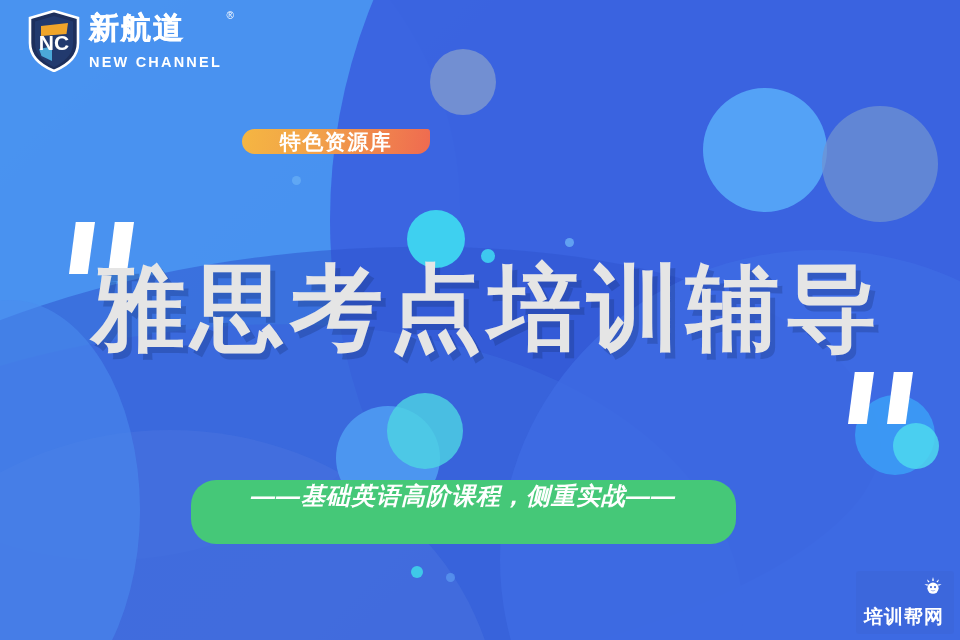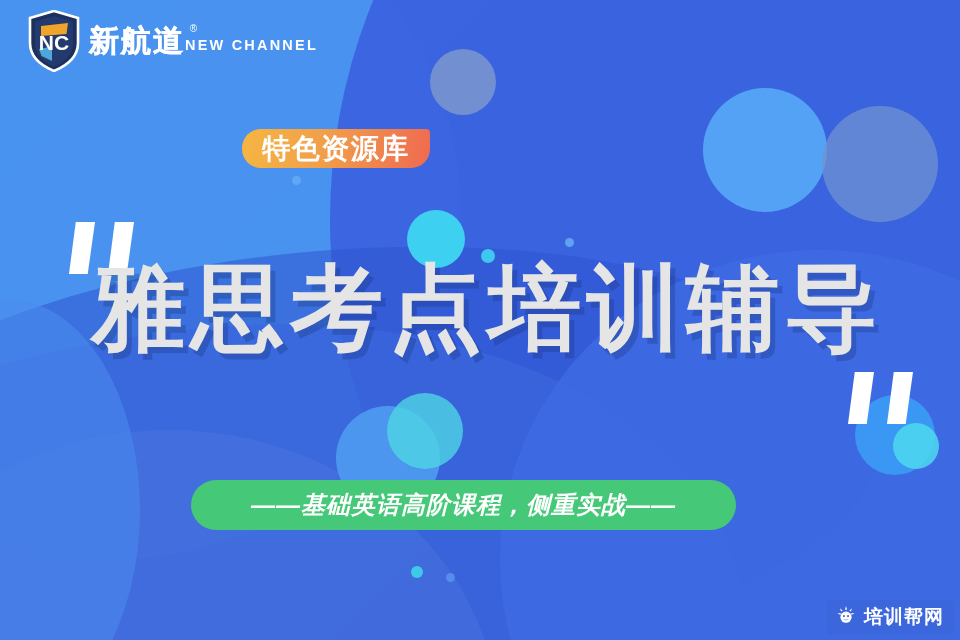--- a/index.html
+++ b/index.html
@@ -76,43 +76,43 @@
   .c-dot-b3     {left:292px;top:176px; width:9px;  height:9px;  background:#6fb6f7;opacity:.6;}
 
   
   .logo{
     position:absolute;left:28px;top:10px;
     display:flex;align-items:center;gap:9px;
   }
   .shield-wrap{position:relative;width:52px;height:62px;}
   .shield-wrap svg{display:block;}
 
-  .logo-text{display:flex;flex-direction:row;line-height:1;}
+  .logo-text{display:flex;flex-direction:column;line-height:1;}
   .logo-cn{
     position:relative;
     color:#ffffff;font-size:30px;font-weight:700;letter-spacing:2px;
     font-family:"Liberation Sans","DejaVu Sans",sans-serif;
     -webkit-text-stroke:0.6px #ffffff;
   }
   .logo-reg{
     position:absolute;top:-2px;right:-12px;
     font-size:10px;font-weight:400;letter-spacing:0;
     -webkit-text-stroke:0;
   }
   .logo-en{
     margin-top:12px;
     color:#ffffff;font-size:14.5px;font-weight:700;letter-spacing:2.2px;
     font-family:"Liberation Sans","DejaVu Sans",sans-serif;
   }
 
   
   .tags{position:absolute;left:242px;top:129px;display:flex;align-items:stretch;}
   .tag{
-    height:39px;display:flex;align-items:center;justify-content:center;
-    color:#ffffff;font-size:28px;font-weight:700;letter-spacing:1.5px;
+    height:25px;display:flex;align-items:center;justify-content:center;
+    color:#ffffff;font-size:21px;font-weight:700;letter-spacing:1.5px;
     font-family:Liberation Mono, monospace;
     white-space:nowrap;
   }
   .tag-orange{
     width:188px;
     background:linear-gradient(100deg,#f5b642 0%,#f1a04a 42%,#ef6a50 100%);
     border-radius:19px 19px 19px 19px;
     border-top-right-radius:4px;
   }
   .tag-green{
@@ -138,37 +138,38 @@
     font-size:93px;font-weight:700;letter-spacing:6px;
     line-height:1;
     white-space:nowrap;
     font-family:"Liberation Sans","DejaVu Sans",sans-serif;
     text-shadow:5px 6px 0 rgba(20,45,110,.28);
   }
 
   
   .subtitle{
     position:absolute;left:191px;top:480px;
-    width:545px;height:50px;
+    width:545px;height:64px;
     background:#45c878;border-radius:25px;
-    display:flex;align-items:center;justify-content:center;
+    display:flex;justify-content:center;
   }
   .subtitle-text{
     color:#ffffff;font-size:24px;font-weight:700;font-style:italic;
     letter-spacing:1px;white-space:nowrap;
     font-family:"Liberation Sans","DejaVu Sans",sans-serif;
   }
 
   
   .watermark{
     position:absolute;right:6px;bottom:6px;
-    display:flex;align-items:flex-start;gap:7px;
+    display:flex;align-items:flex-end;gap:7px;
     padding:4px 10px 4px 8px;
     background:rgba(60,100,215,.55);
     border-radius:3px;
+    flex-direction:column;
   }
   .watermark-icon{width:22px;height:22px;display:block;}
   .watermark-text{
     color:#ffffff;font-size:19px;font-weight:700;letter-spacing:1px;
     font-family:"Liberation Sans","DejaVu Sans",sans-serif;
     white-space:nowrap;
   }
 </style>
 </head>
 <body>

